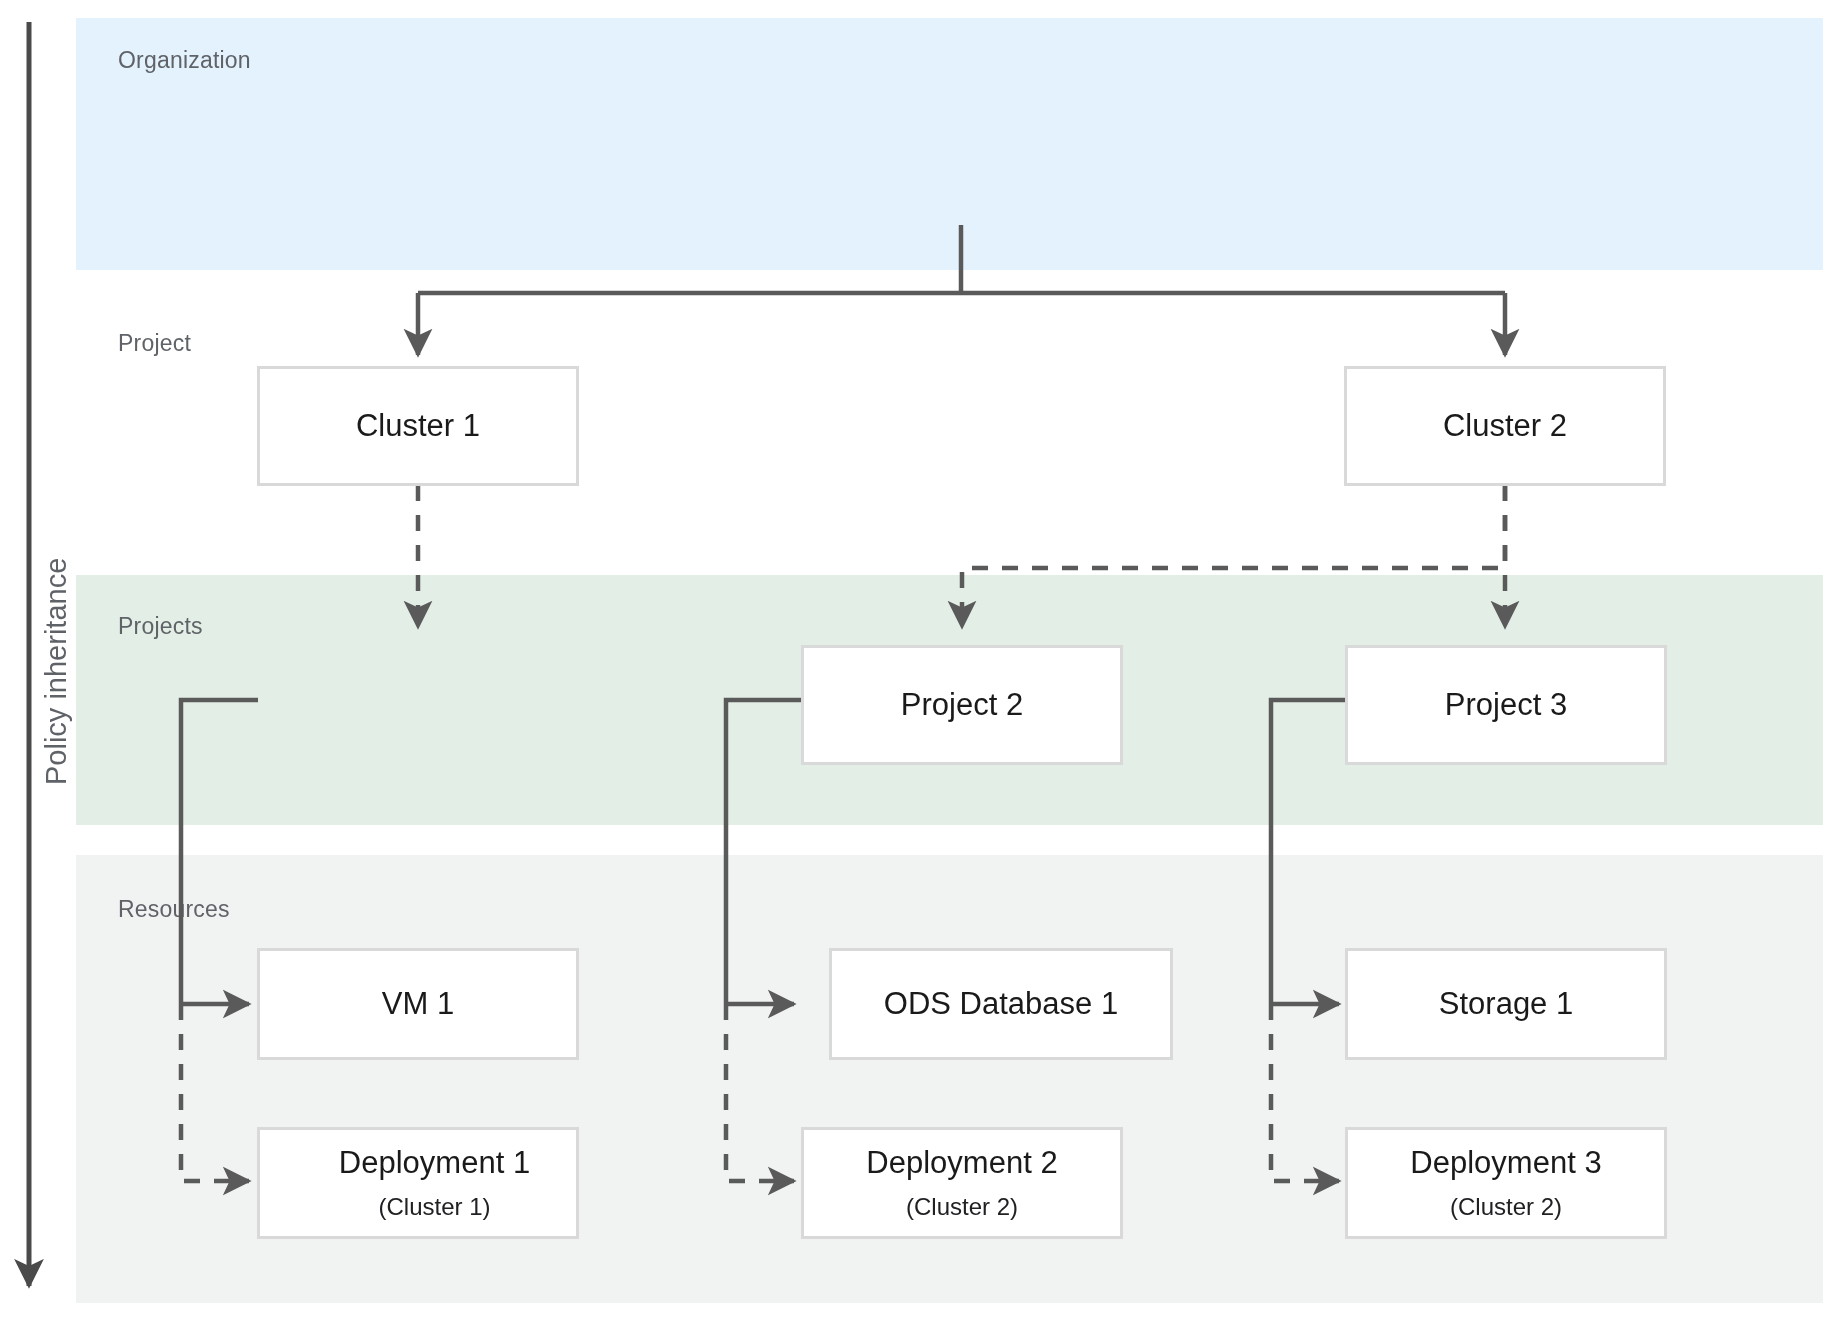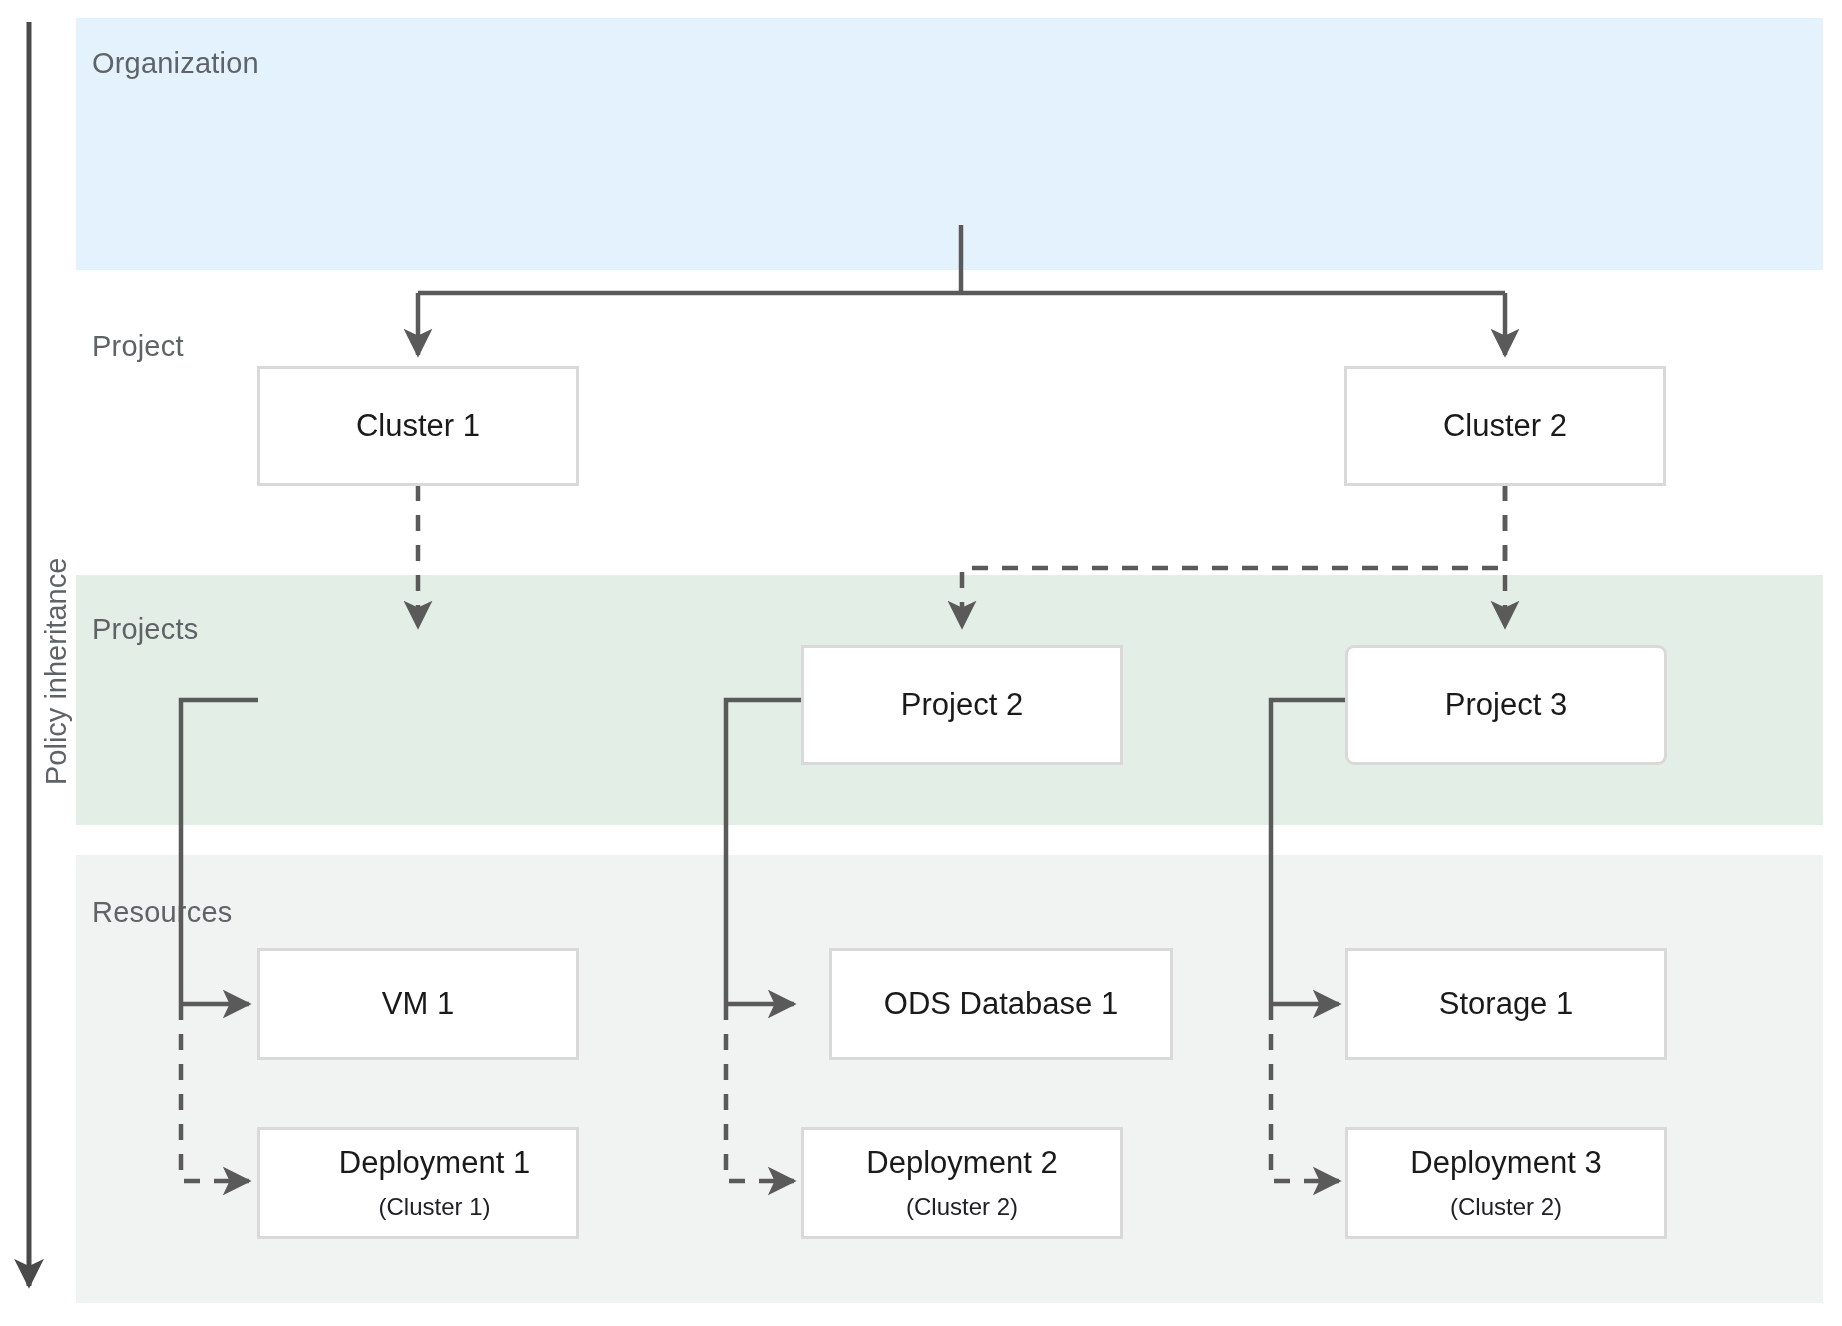--- a/index.html
+++ b/index.html
@@ -24,23 +24,23 @@
     width: 1842px;
     height: 1326px;
   }
   .band {
     position: absolute;
     left: 76px;
     width: 1747px;
   }
   .band-label {
     position: absolute;
-    left: 92px;
+    left: 118px;
     color: #5f6368;
-    font-size: 29px;
+    font-size: 23px;
     letter-spacing: 0.2px;
     white-space: nowrap;
   }
   .node {
     position: absolute;
     box-sizing: border-box;
     background: #ffffff;
     border: 3px solid #d9d9d9;
     display: flex;
     flex-direction: column;
@@ -142,21 +142,21 @@
     <div class="title-row">
       <span>Cluster 2</span>
     </div>
   </div>
 
   <div class="node" style="left:801px; top:645px; width:322px; height:120px;">
     <div class="title-row">
       <span>Project 2</span>
     </div>
   </div>
-  <div class="node" style="left:1345px; top:645px; width:322px; height:120px;border-radius:9px;">
+  <div class="node" style="left:1345px; top:645px; width:322px; height:120px;">
     <div class="title-row">
       <span>Project 3</span>
     </div>
   </div>
 
   <div class="node" style="left:257px; top:948px; width:322px; height:112px;">
     <div class="title-row">
       <span>VM 1</span>
     </div>
   </div>

